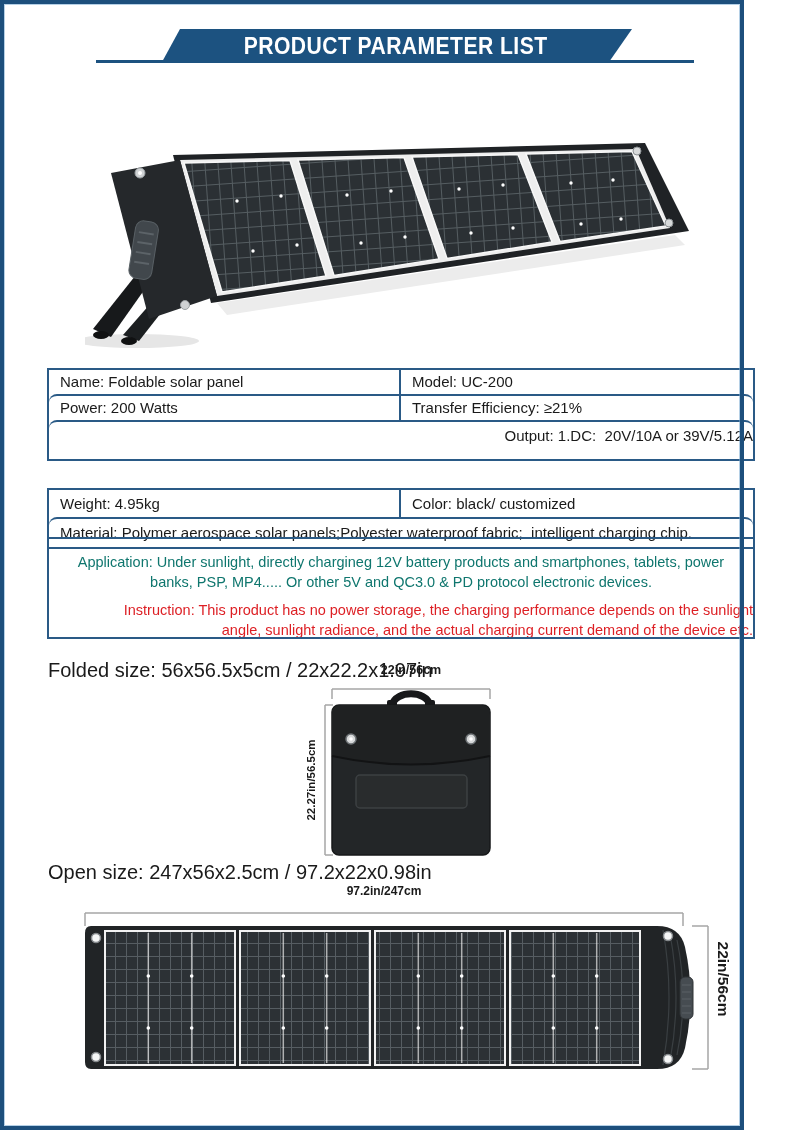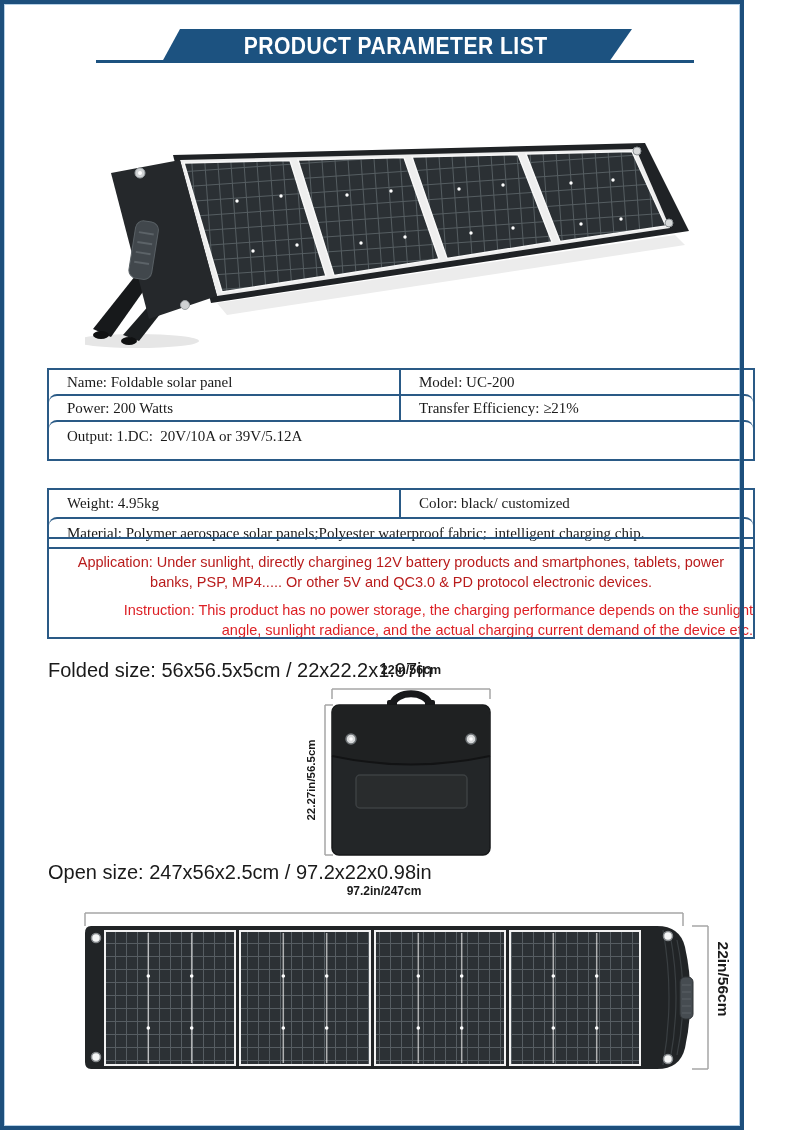--- a/index.html
+++ b/index.html
@@ -23,31 +23,31 @@
 
   
   .hero{position:absolute;left:85px;top:133px;width:640px;height:228px;}
 
   
   .tgroup{position:absolute;left:47px;width:708px;border:2px solid var(--table-border);box-sizing:border-box;background:#fff;}
   .g1{top:368px;}
   .g2{top:488px;}
   .trow{display:flex;}
   .bt{border-top:2px solid var(--table-border);border-radius:8px;}
-  .tcell{font-size:15px;padding-left:18px;white-space:pre;overflow:hidden;flex:1;font-family:Liberation Serif, serif;}
+  .tcell{font-size:15px;padding-left:11px;white-space:pre;overflow:hidden;flex:1;}
   .sep{border-right:2px solid var(--table-border);flex:0 0 352px;box-sizing:border-box;}
   .h24{height:24px;} .h24 .tcell{line-height:24px;}
-  .h37{height:37px;} .h37 .tcell{line-height:22px;padding-top:3px;}
+  .h37{height:37px;text-align:right;} .h37 .tcell{line-height:22px;padding-top:3px;}
   .h27{height:27px;} .h27 .tcell{line-height:27px;}
   .h28{height:28px;} .h28 .tcell{line-height:28px;}
 
   
   .notes{position:absolute;left:47px;top:537px;width:708px;height:102px;border:2px solid var(--table-border);
          box-sizing:border-box;text-align:center;padding-top:13px;overflow:hidden;}
-  .note-line{font-size:14.5px;line-height:20px;white-space:nowrap;color:#b91c1c;}
+  .note-line{font-size:14.5px;line-height:20px;white-space:nowrap;color:#0f766e;}
   .note-gap{margin-top:8px;}
   .red{color:var(--instruction-red);text-align:right;}
 
   
   .size-heading{position:absolute;left:48px;font-size:20px;white-space:nowrap;}
   .fh{top:659px;} .oh{top:861px;}
 
   .fig{position:absolute;}
   .folded-fig{left:295px;top:663px;width:230px;height:200px;}
   .open-fig{left:60px;top:884px;width:700px;height:200px;}

